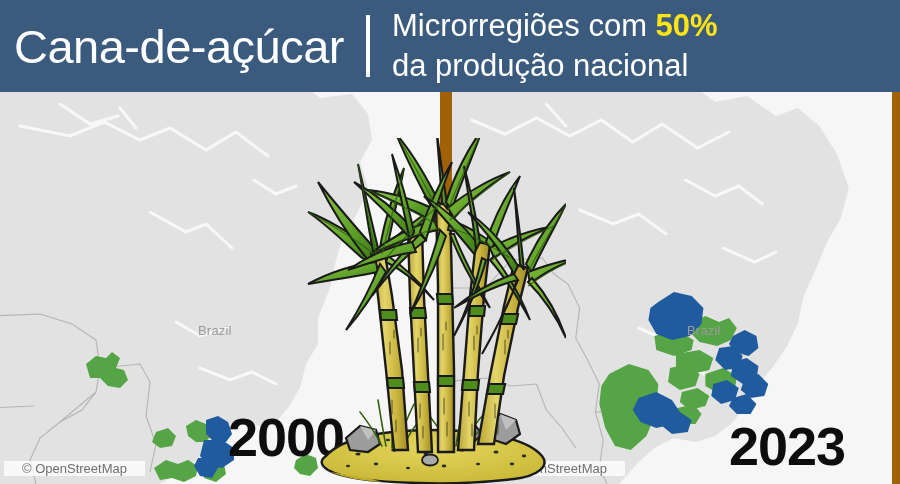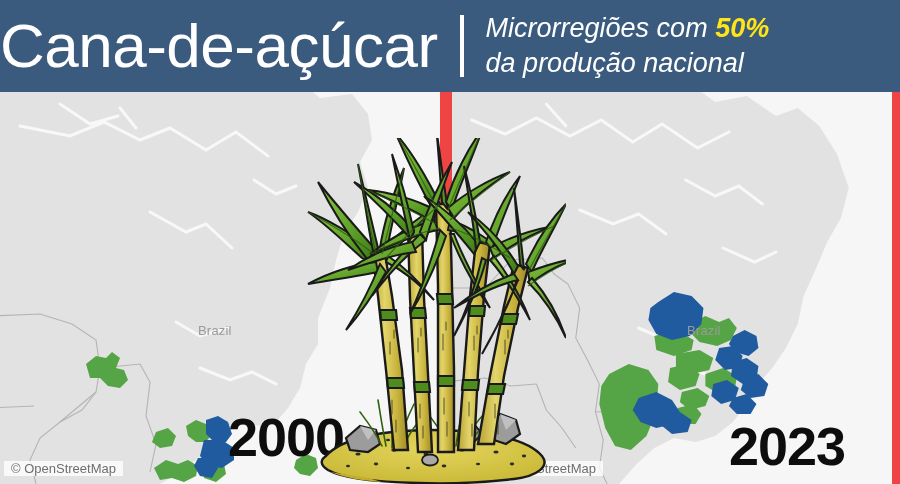--- a/index.html
+++ b/index.html
@@ -14,45 +14,45 @@
 
   
   .header{
     position:absolute;left:0;top:0;width:900px;height:92px;
     background:#3a5b7d;
     display:flex;align-items:center;
     box-sizing:border-box;
   }
   .header-title{
     color:#ffffff;
-    font-size:62px;
+    font-size:47px;
     font-weight:400;
     letter-spacing:-0.5px;
+    margin-left:14px;
     white-space:nowrap;
     line-height:1;
   }
   .header-divider{
     width:4px;height:62px;
     background:#ffffff;
     margin-left:22px;margin-right:22px;
     flex:0 0 auto;
   }
   .header-sub{
     color:#ffffff;
-    font-size:27px;
+    font-size:31px;
     line-height:1.28;
     white-space:nowrap;
-    font-style:italic;
   }
   .header-sub .hl{color:#ffe516;font-weight:700;}
 
   
   .maps{
     position:absolute;left:0;top:92px;width:900px;height:392px;
-    background:#ef4444;
+    background:#a16207;
   }
   .map-panel{
     position:absolute;top:0;width:440px;height:392px;
     overflow:hidden;
     background:#ffffff;
   }
   .map-left{left:0;}
   .map-right{left:452px;}
 
   
@@ -65,21 +65,21 @@
     letter-spacing:.2px;
     pointer-events:none;
   }
   .map-left .map-label{left:198px;top:231px;}
   .map-right .map-label{left:235px;top:231px;}
 
   .osm-credit{
     position:absolute;left:4px;bottom:8px;
     font-size:13px;color:#6f6f6f;
     background:rgba(255,255,255,.78);
-    padding:0 7px;
+    padding:0 18px;
     white-space:nowrap;
   }
   .map-right .osm-credit{left:32px;}
 
   .year-label{
     position:absolute;
     font-size:54px;font-weight:700;color:#0d0d0d;
     letter-spacing:-1px;
     line-height:1;
   }

